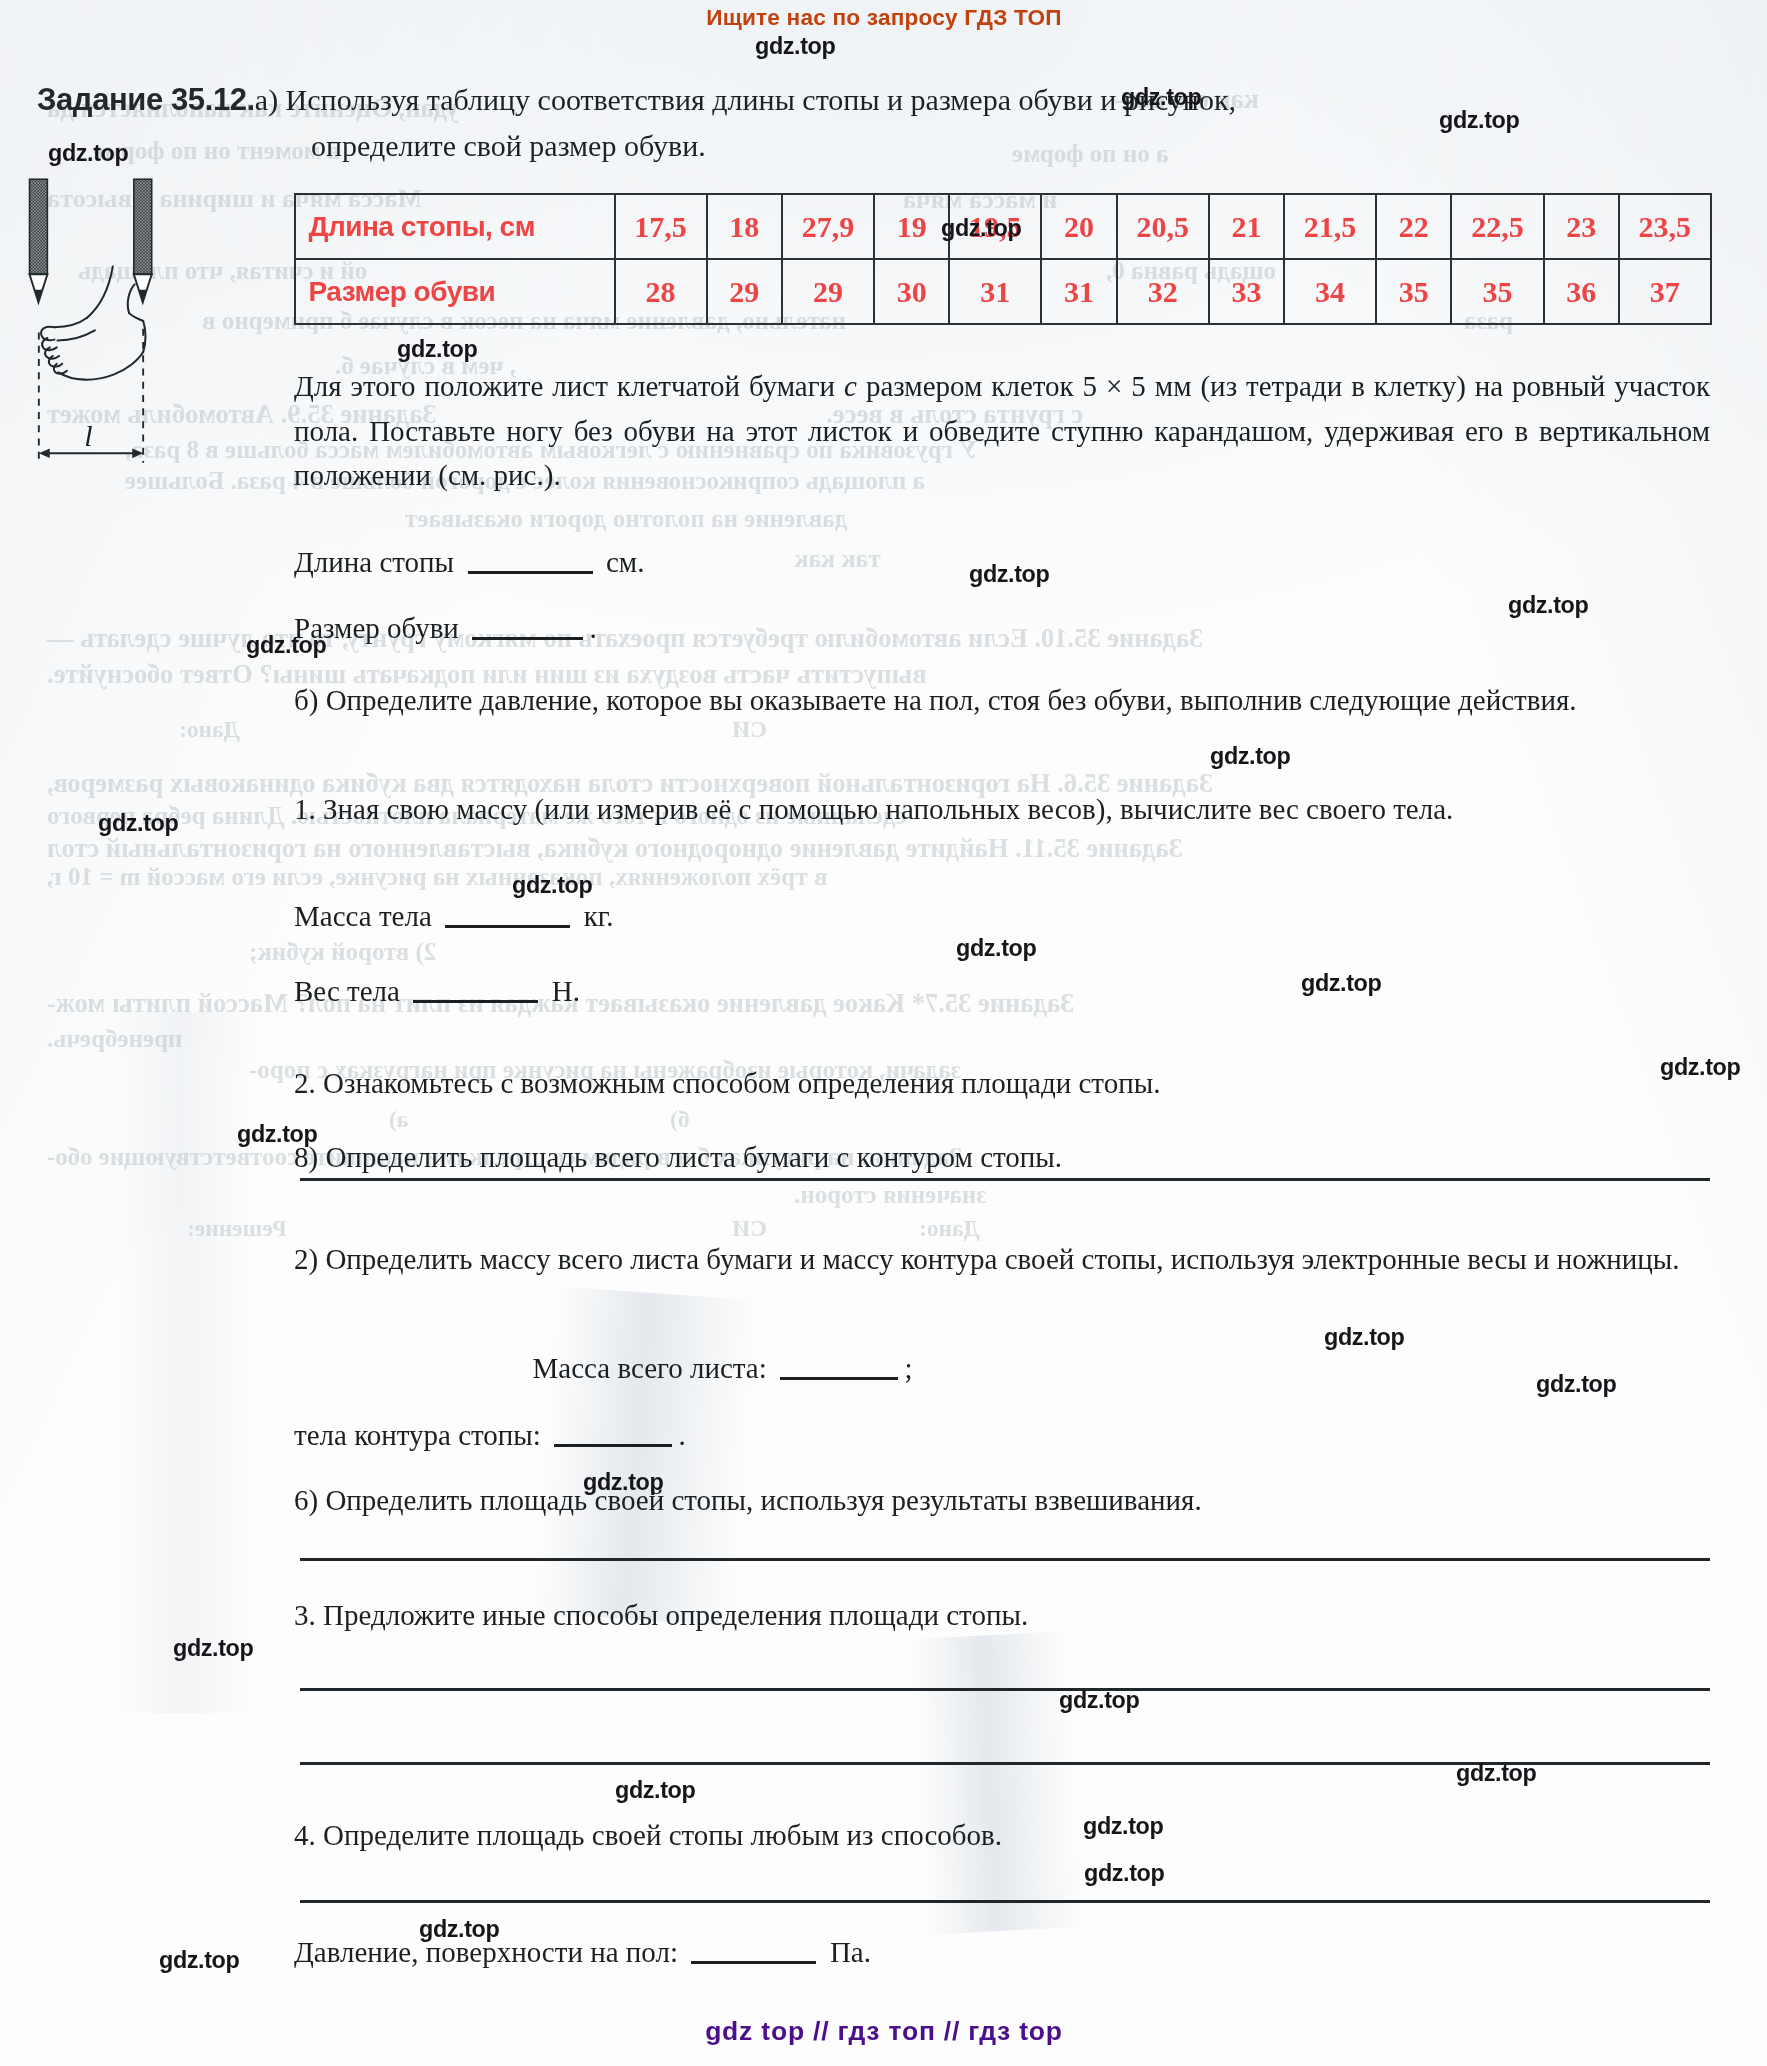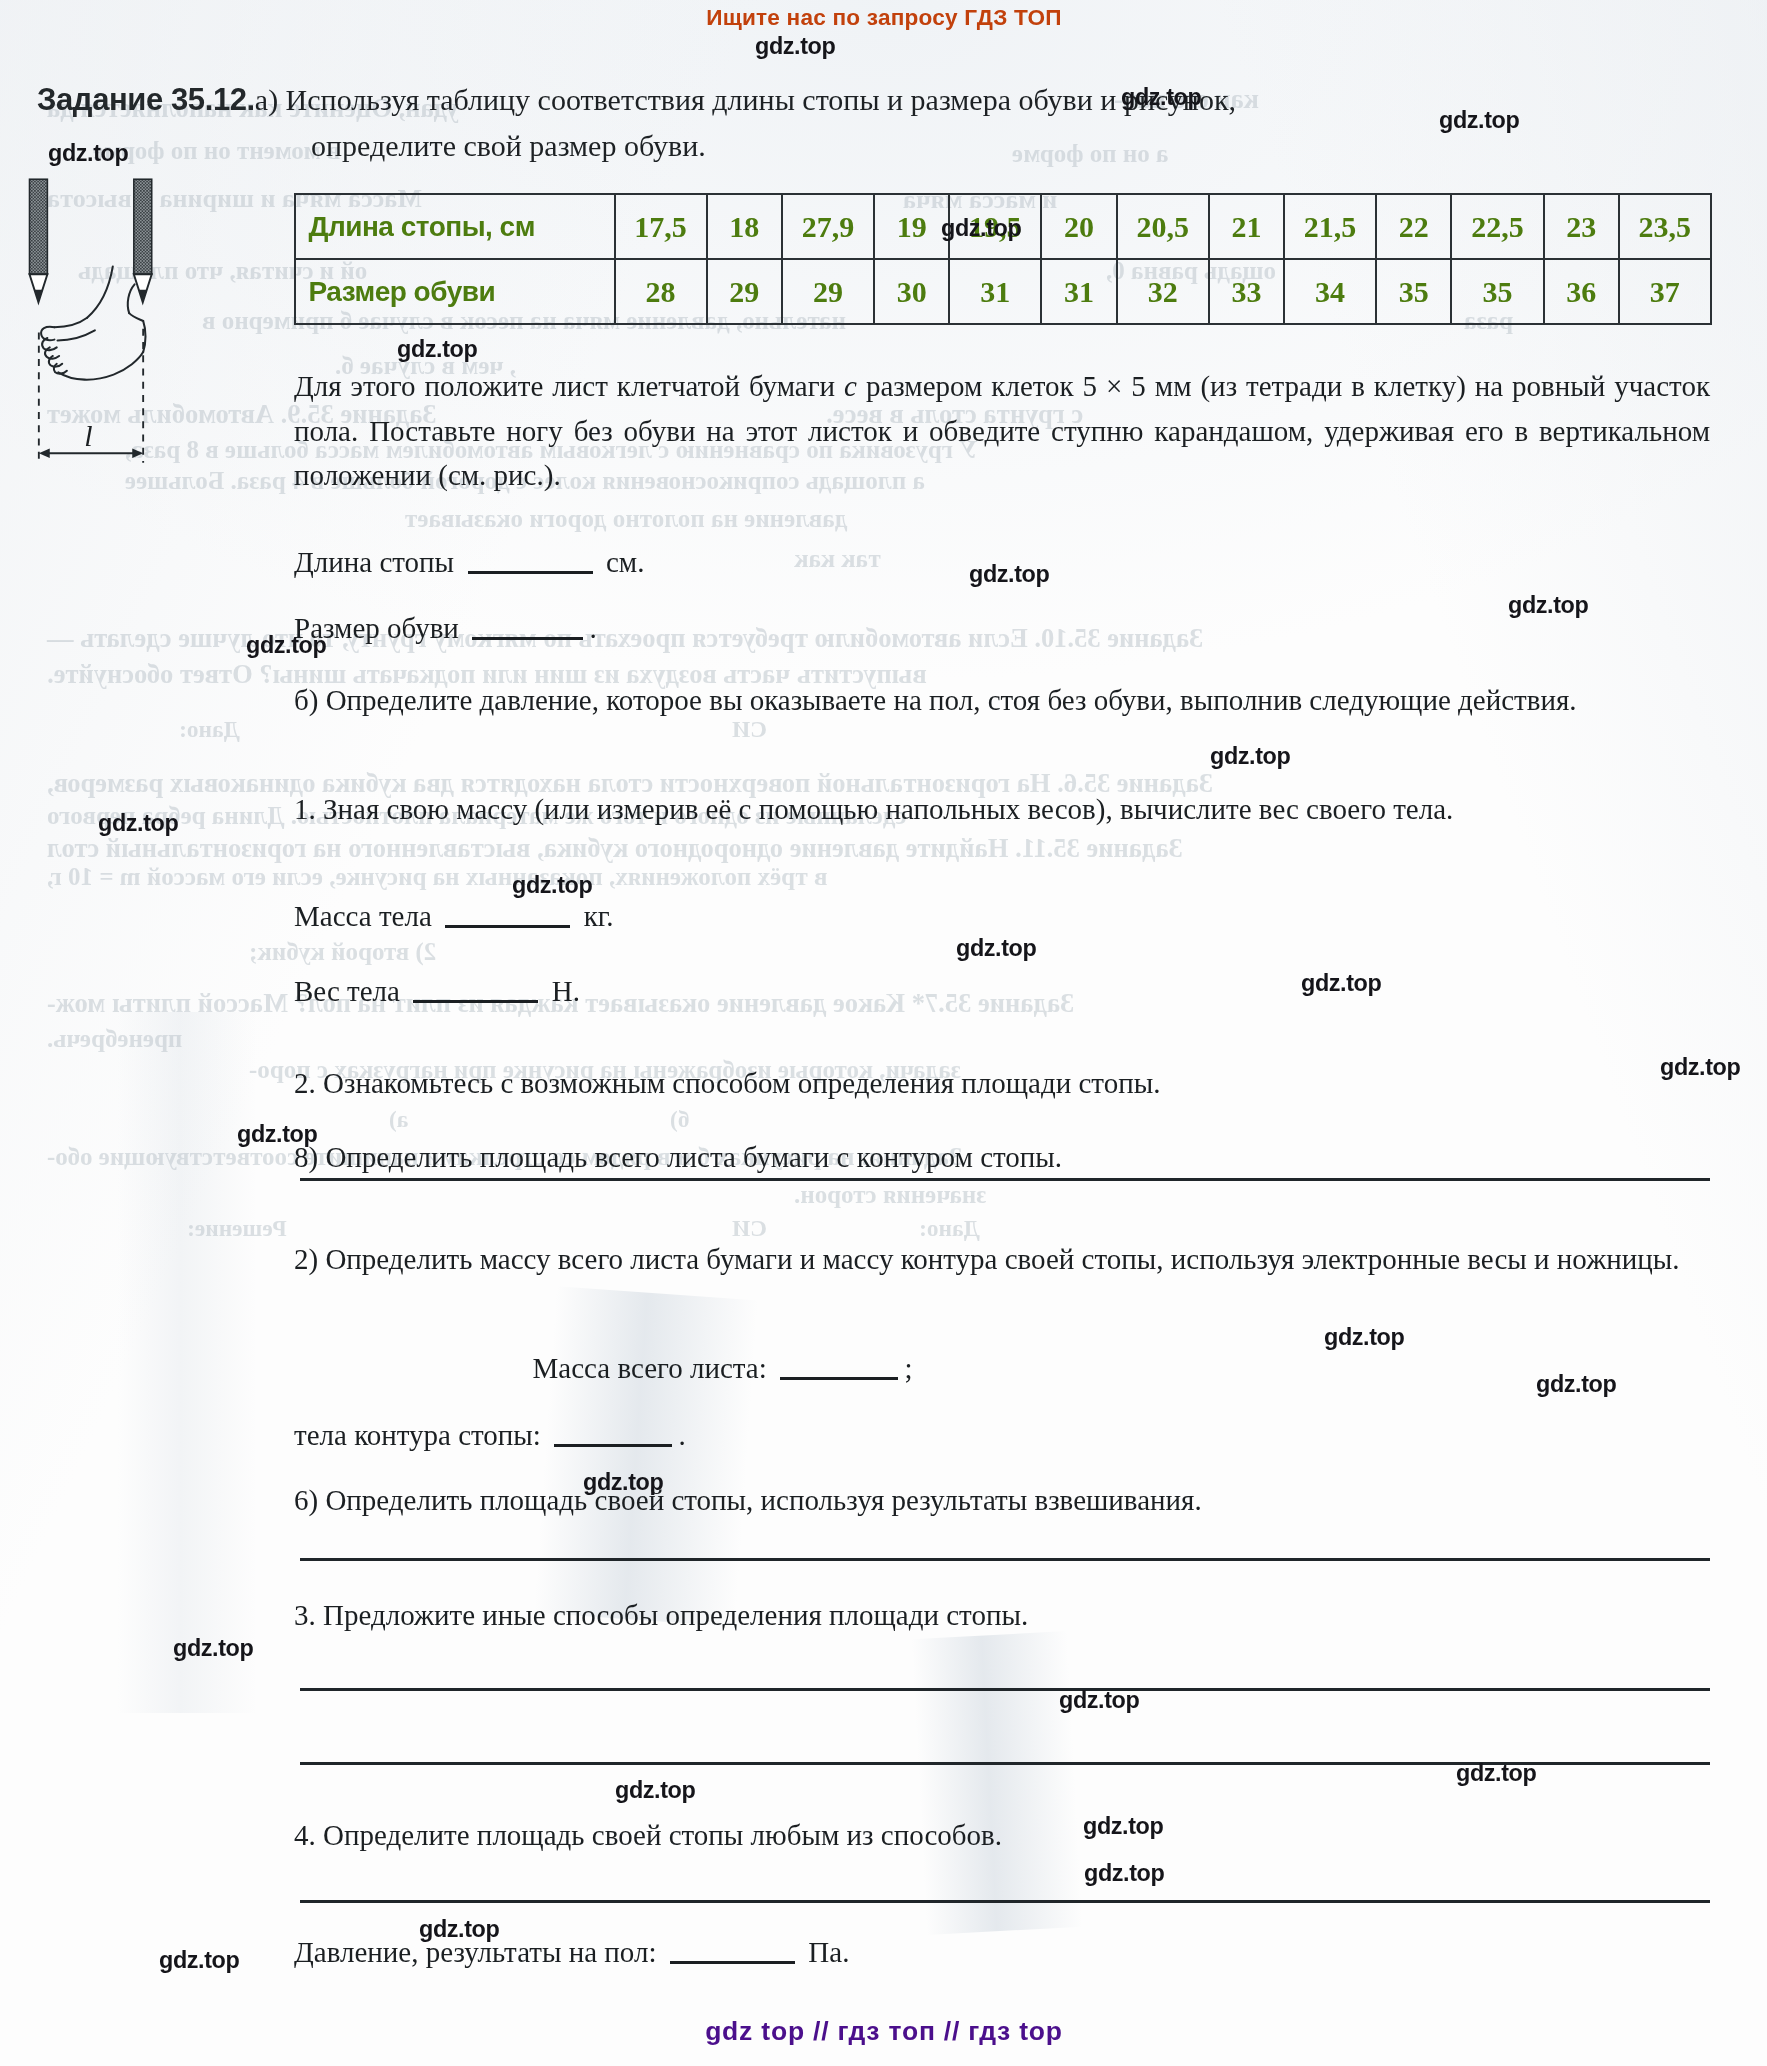--- a/index.html
+++ b/index.html
@@ -107,21 +107,21 @@
     position:absolute;left:294px;top:193px;
     border-collapse:collapse;
     z-index:4;
     background:transparent;
   }
   .shoe-table td{
     border:2.3px solid #2b3135;
     text-align:center;
     vertical-align:middle;
     height:61px;
-    color:#4d7c0f;
+    color:#ef4444;
   }
   .shoe-table td.rowhead{
     font-family:"Liberation Sans", sans-serif;
     font-weight:700;
     font-size:28px;
     text-align:left;
     padding-left:12.5px;
     width:304px;
     letter-spacing:-0.5px;
   }
@@ -370,21 +370,21 @@
 
 <div class="rule" style="top:1688px;"></div>
 
 <div class="rule" style="top:1762px;"></div>
 
 <div class="para p-wide" style="top:1813px;">4. Определите площадь своей стопы любым из способов.</div>
 
 <div class="rule" style="top:1900px;"></div>
 
 <div class="para" style="top:1930px;left:294px;width:935px;text-align:left;">
-  <span>Давление, результаты на пол:</span>
+  <span>Давление, поверхности на пол:</span>
   <span class="fill" style="width:125px;"></span>
   <span>Па.</span>
 </div>
 
 <div class="wm" style="left:755px;top:33px;">gdz.top</div>
 <div class="wm" style="left:1121px;top:84px;">gdz.top</div>
 <div class="wm" style="left:1439px;top:107px;">gdz.top</div>
 <div class="wm" style="left:48px;top:140px;">gdz.top</div>
 <div class="wm" style="left:397px;top:336px;">gdz.top</div>
 <div class="wm" style="left:941px;top:215px;">gdz.top</div>

